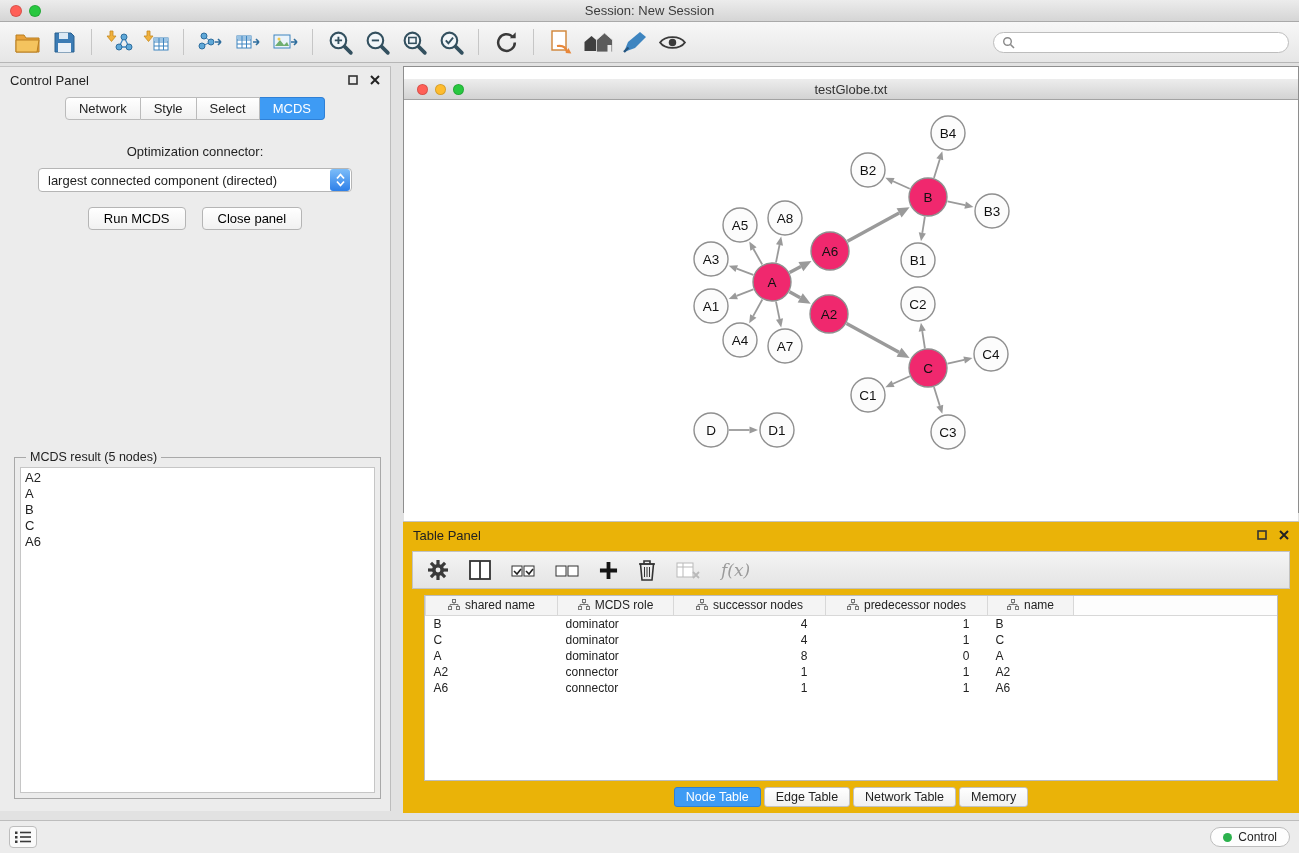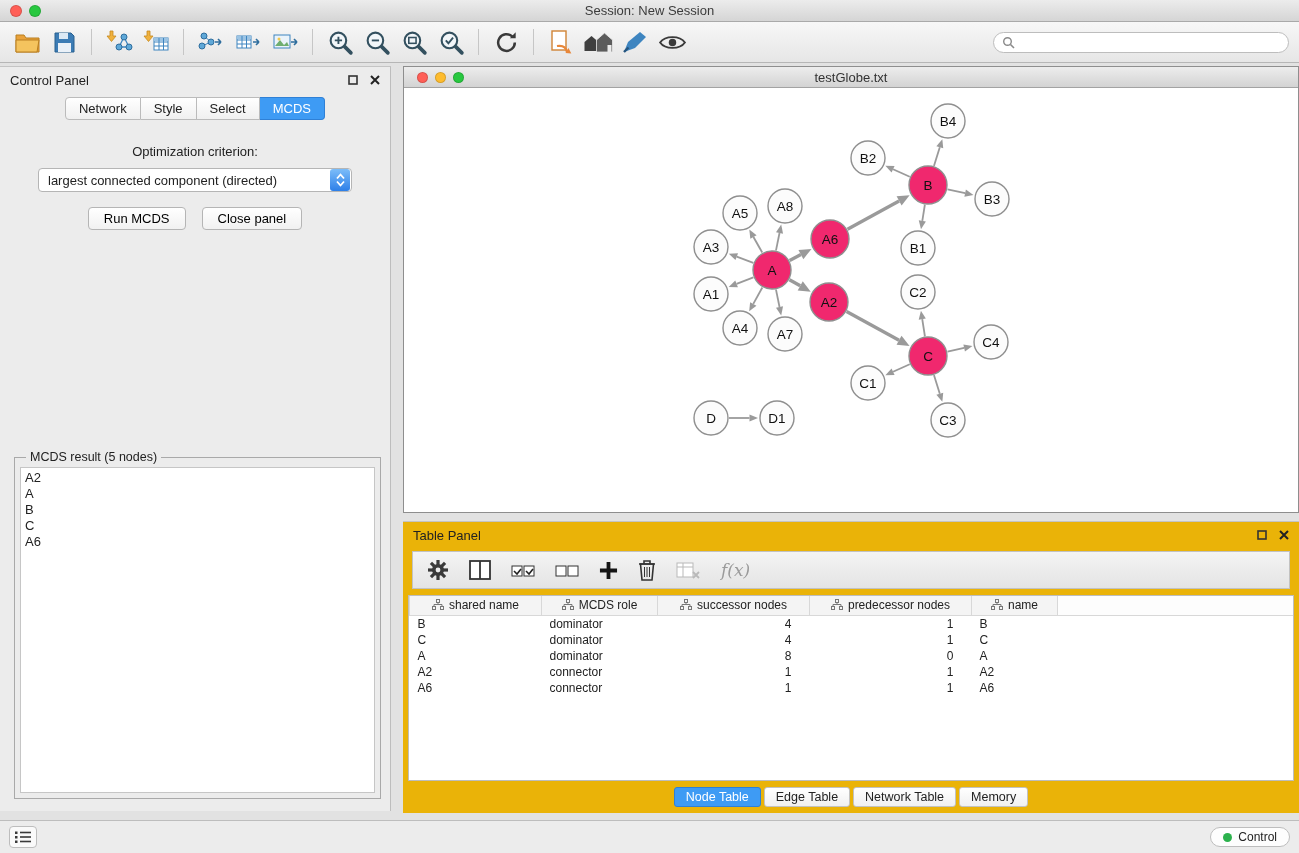--- a/index.html
+++ b/index.html
@@ -49,33 +49,33 @@
              border-radius:4px; cursor:pointer; font-family:"Liberation Sans",sans-serif; }
   .result-box { position:absolute; left:14px; right:9px; top:390px; bottom:12px; border:1px solid #A9A9A9; }
   .result-legend { position:absolute; top:-8px; left:11px; background:#ECECEC; padding:0 4px; font-size:12.5px; }
   .result-list { position:absolute; left:5px; right:5px; top:9px; bottom:5px; background:#fff; border:1px solid #C6C6C6;
                  font-size:13px; padding:2px 4px; overflow:auto; }
   .result-item { line-height:16px; }
 
   
   .network-frame { position:absolute; left:403px; top:2px; width:896px; height:447px; border:1px solid #8E8E8E; background:#fff; }
   .frame-titlebar { height:21px; background:linear-gradient(#EDEDED,#D3D3D3); border-bottom:1px solid #A3A3A3;
-                    display:flex; align-items:center; justify-content:center; position:relative; }
+                    display:flex; align-items:center; justify-content:center; position:relative;margin-top:12px; }
   .frame-titlebar .traffic { top:5px; left:13px; }
   .frame-titlebar .light { width:11px; height:11px; }
   .frame-title { font-size:13px; color:#333; }
   .net-canvas { display:block; background:#fff; }
 
   
   .table-frame { position:absolute; left:403px; top:457px; width:896px; height:292px; background:#eab308; border-top:1px solid #C4C4C4; }
   .tp-toolbar { margin:3px 9px 0; height:38px; background:linear-gradient(#F4F4F4,#E4E4E4); border:1px solid #C2C2C2;
                 display:flex; align-items:center; gap:20px; padding:0 14px; }
   .tp-ic { cursor:pointer; display:flex; align-items:center; }
   .fx { font-family:"DejaVu Serif", serif; font-style:italic; color:#9a9a9a; font-size:17px; }
-  .table-wrap { margin:6px 5px 0; height:186px; background:#fff; border:1px solid #BDBDBD; overflow:hidden; }
+  .table-wrap { margin:6px 21px 0; height:186px; background:#fff; border:1px solid #BDBDBD; overflow:hidden; }
   table { border-collapse:collapse; width:100%; font-size:12px; table-layout:fixed; }
   th { background:#F4F4F4; border:1px solid #D8D8D8; border-top:none; font-weight:normal; height:19px; padding:0 4px;
        white-space:nowrap; overflow:hidden; }
   th.filler { background:#FDFDFD; border-left:none; border-right:none; }
   td { padding:1px 8px; height:15.5px; white-space:nowrap; overflow:hidden; }
   td.num { text-align:right; padding-right:18px; }
   .tp-tabs { display:flex; justify-content:center; gap:3px; margin-top:6px; }
   .tp-tab { font-size:12.5px; padding:2px 11px; background:linear-gradient(#FFFFFF,#F0F0F0); border:1px solid #C2C2C2; border-radius:3px; cursor:pointer; }
   .tp-tab.active { background:#3E9BF4; color:#fff; border-color:#2F80D6; }
 
@@ -246,21 +246,21 @@
             </svg>
           </span>
       </span>
     </div>
     <div class="cp-tabs">
         <div class="cp-tab">Network</div>
         <div class="cp-tab">Style</div>
         <div class="cp-tab">Select</div>
         <div class="cp-tab active">MCDS</div>
       </div>
-    <div class="opt-label">Optimization criterion:</div>
+    <div class="opt-label">Optimization connector:</div>
     <div class="combo">
       <span class="combo-text">largest connected component (directed)</span>
       <span class="combo-btn">
           <svg width="9" height="14" viewBox="0 0 9 14">
             <path d="M1 5.5L4.5 1.5L8 5.5" stroke="#fff" stroke-width="1.8" fill="none"></path>
             <path d="M1 8.5L4.5 12.5L8 8.5" stroke="#fff" stroke-width="1.8" fill="none"></path>
           </svg>
         </span>
     </div>
     <div class="btn-row">

